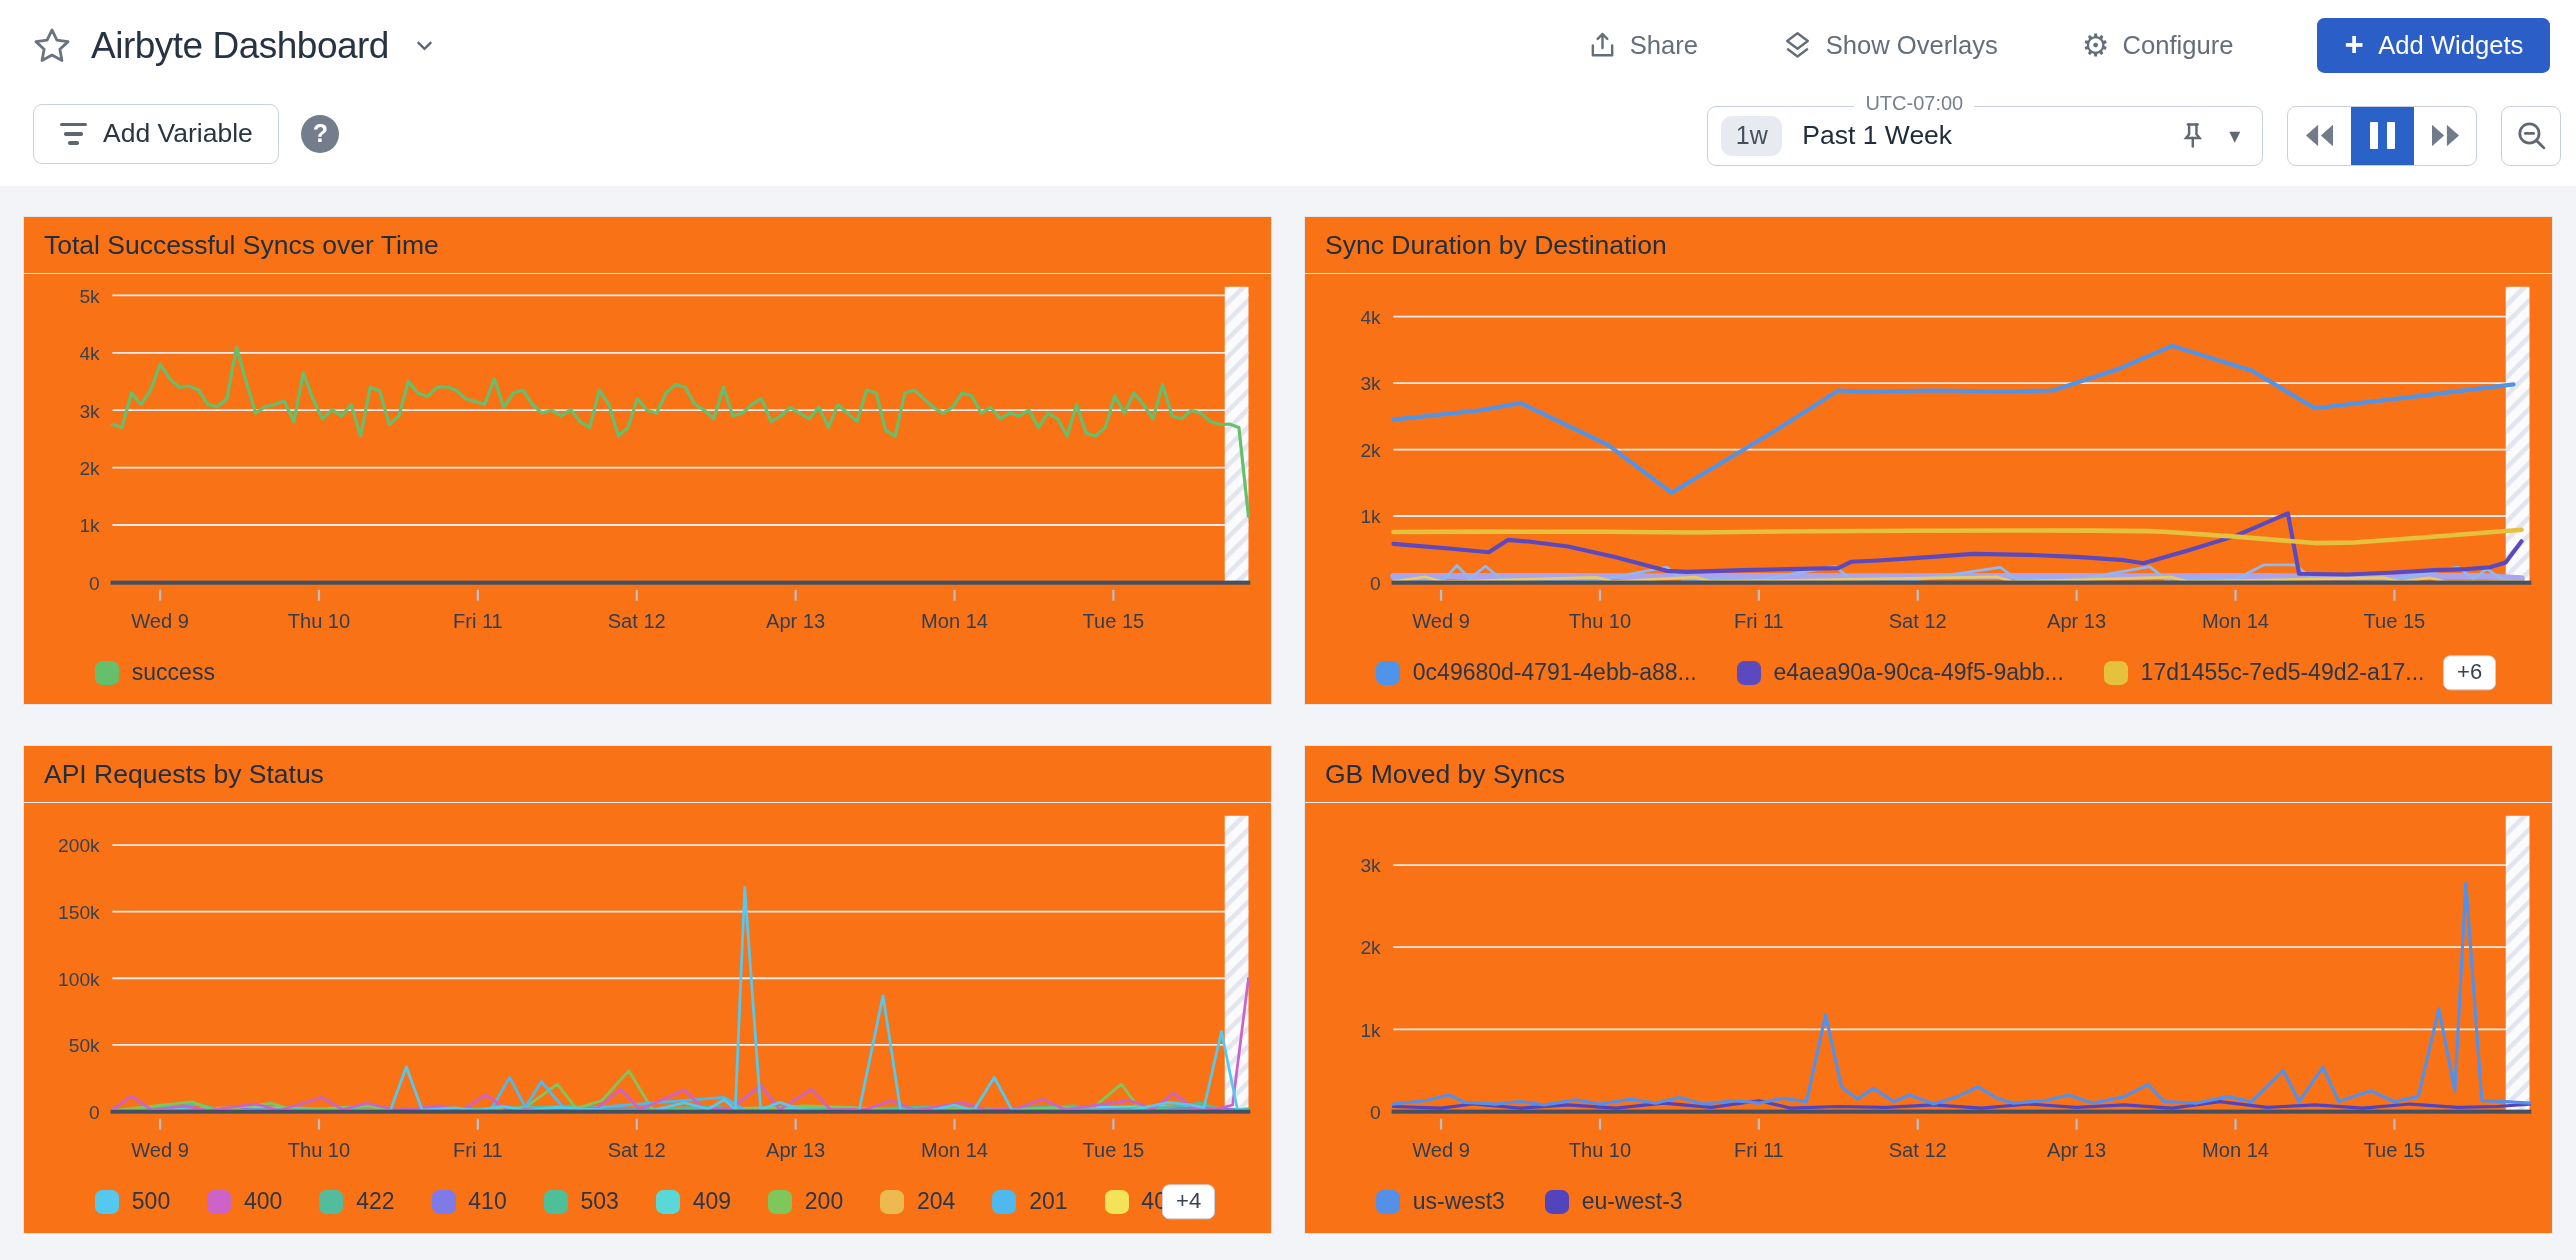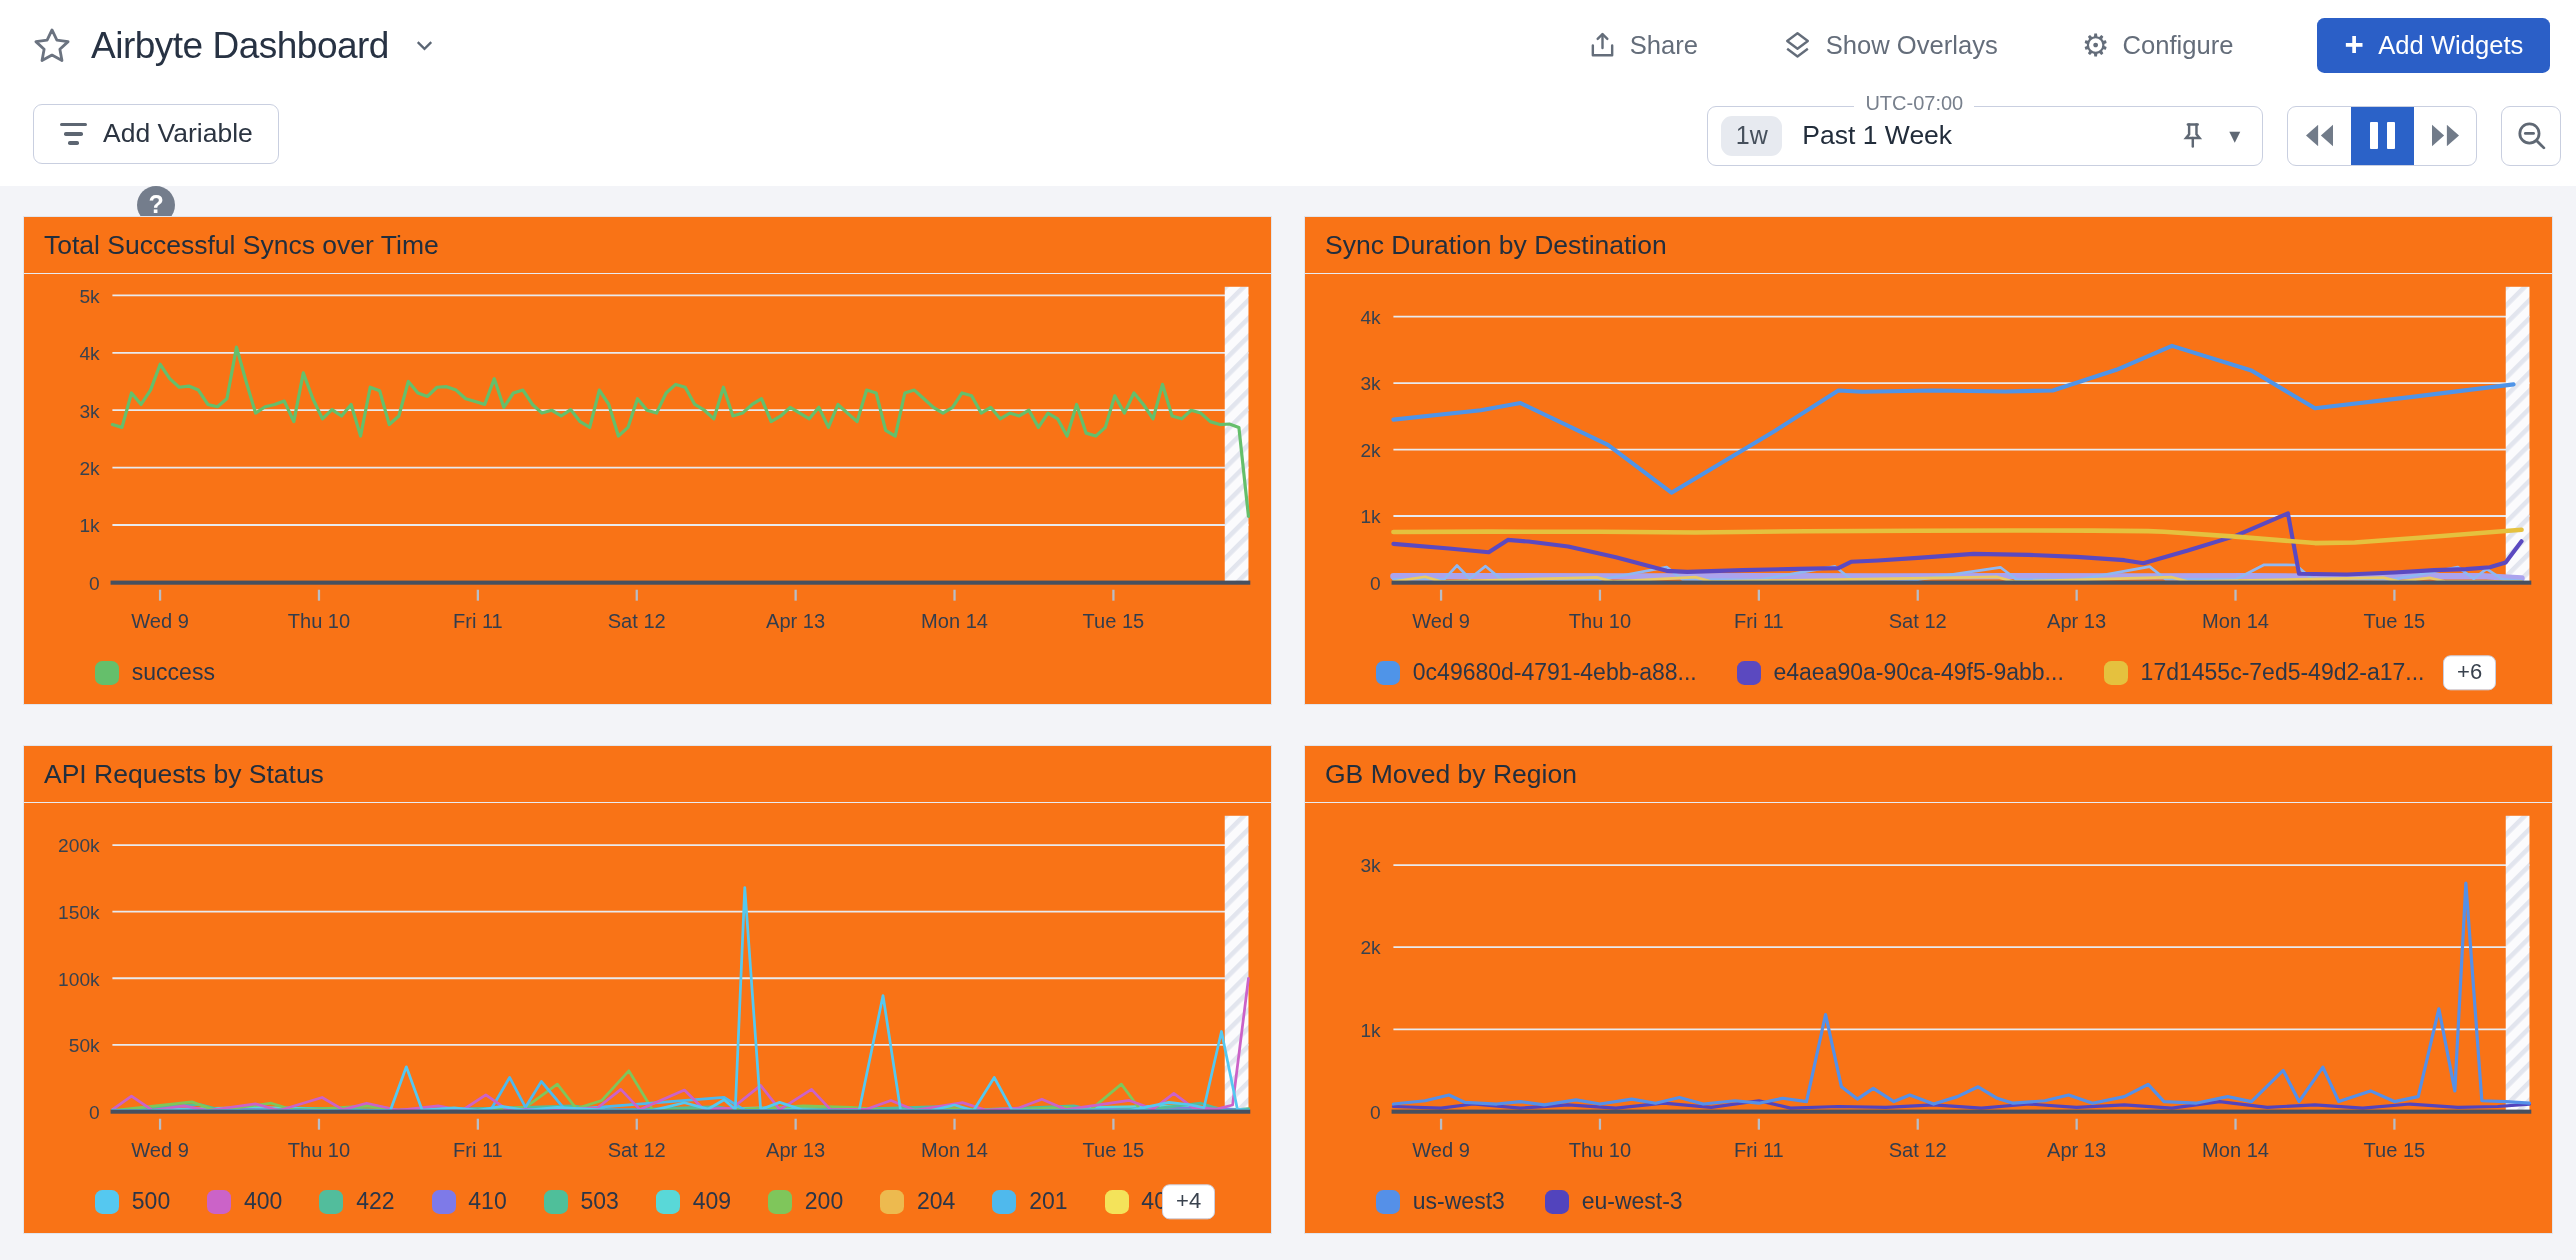--- a/index.html
+++ b/index.html
@@ -11,21 +11,21 @@
   .tb-left { display:flex; align-items:center; gap:18px; }
   .dash-title { font-size:37px; font-weight:500; color:#273243; letter-spacing:-0.5px; }
   .tb-right { display:flex; align-items:center; gap:84px; }
   .tb-item { display:flex; align-items:center; gap:12.8px; font-size:25.6px; color:#646d7a; cursor:pointer; }
   .gear-glyph { font-size:31px; color:#646d7a; line-height:1; }
   .add-widgets { display:flex; align-items:center; gap:14.6px; background:#2b5fc7; color:#fff; font-size:25.6px; font-weight:500; height:55px; padding:0 27px; border-radius:7.3px; border:none; cursor:pointer; }
   .plus-glyph { font-size:33px; font-weight:700; line-height:1; margin-top:-2.7px; }
 
   
   .toolbar { position:absolute; left:0; top:91px; width:2576px; height:95px; background:#fff; }
-  .add-var-wrap { position:absolute; left:33px; top:12.8px; display:flex; align-items:center; gap:22px;flex-direction:column; }
+  .add-var-wrap { position:absolute; left:33px; top:12.8px; display:flex; align-items:center; gap:22px; }
   .add-var { display:flex; align-items:center; gap:16.4px; height:60px; padding:0 25.6px; border:1.8px solid #c9cfe0; border-radius:9px; background:#fff; font-size:26.5px; color:#2b3441; cursor:pointer; }
   .filter-icon { display:inline-flex; flex-direction:column; gap:5.5px; align-items:center; }
   .filter-icon i { display:block; height:3.7px; background:#5d6672; border-radius:1.8px; }
   .help-circle { width:38px; height:38px; border-radius:50%; background:#747d8c; color:#fff; font-size:25px; font-weight:700; display:flex; align-items:center; justify-content:center; cursor:pointer; }
 
   .controls-right { position:absolute; right:14.6px; top:14.6px; display:flex; gap:24px; align-items:center; }
   .timebox { position:relative; width:556px; height:60px; border:1.8px solid #c9cfe0; border-radius:9px; background:#fff; display:flex; align-items:center; padding:0 22px 0 12.8px; cursor:pointer; }
   .tz-label { position:absolute; top:-14.6px; left:146px; background:#fff; padding:0 11px; font-size:20px; color:#78808d; }
   .range-chip { background:#e7eaf0; border-radius:11px; padding:5.5px 14.6px; font-size:25px; color:#46505c; margin-right:20px; }
   .range-text { font-size:26.5px; color:#222d3b; flex:1; }
@@ -356,21 +356,21 @@
       <div class="legend-item">
         <span class="legend-sw" style="background: rgb(244, 227, 90);"></span>
         <span class="legend-lb">403</span>
       </div>
       <div class="overflow-badge">+4</div>
     </div>
 </div>
 
 <div class="card" style="left:1304px; top:745px;">
   <div class="card-head">
-      <span class="card-title">GB Moved by Region</span>
+      <span class="card-title">GB Moved by Syncs</span>
     </div>
   <div class="chart-wrap"><svg width="1249" height="365" viewBox="0 0 1367 400">
         <defs>
           <pattern id="hatch3" width="14" height="14" patternUnits="userSpaceOnUse" patternTransform="rotate(45)">
             <rect width="14" height="14" fill="#fbfbfd"></rect>
             <rect width="5" height="14" fill="#e2e5ee"></rect>
           </pattern>
         </defs>
         <text x="82" y="346" text-anchor="end" font-size="21" fill="#38424f">0</text>
         <line x1="96" y1="248" x2="1341" y2="248" stroke="#e8eaee" stroke-width="2"></line>

